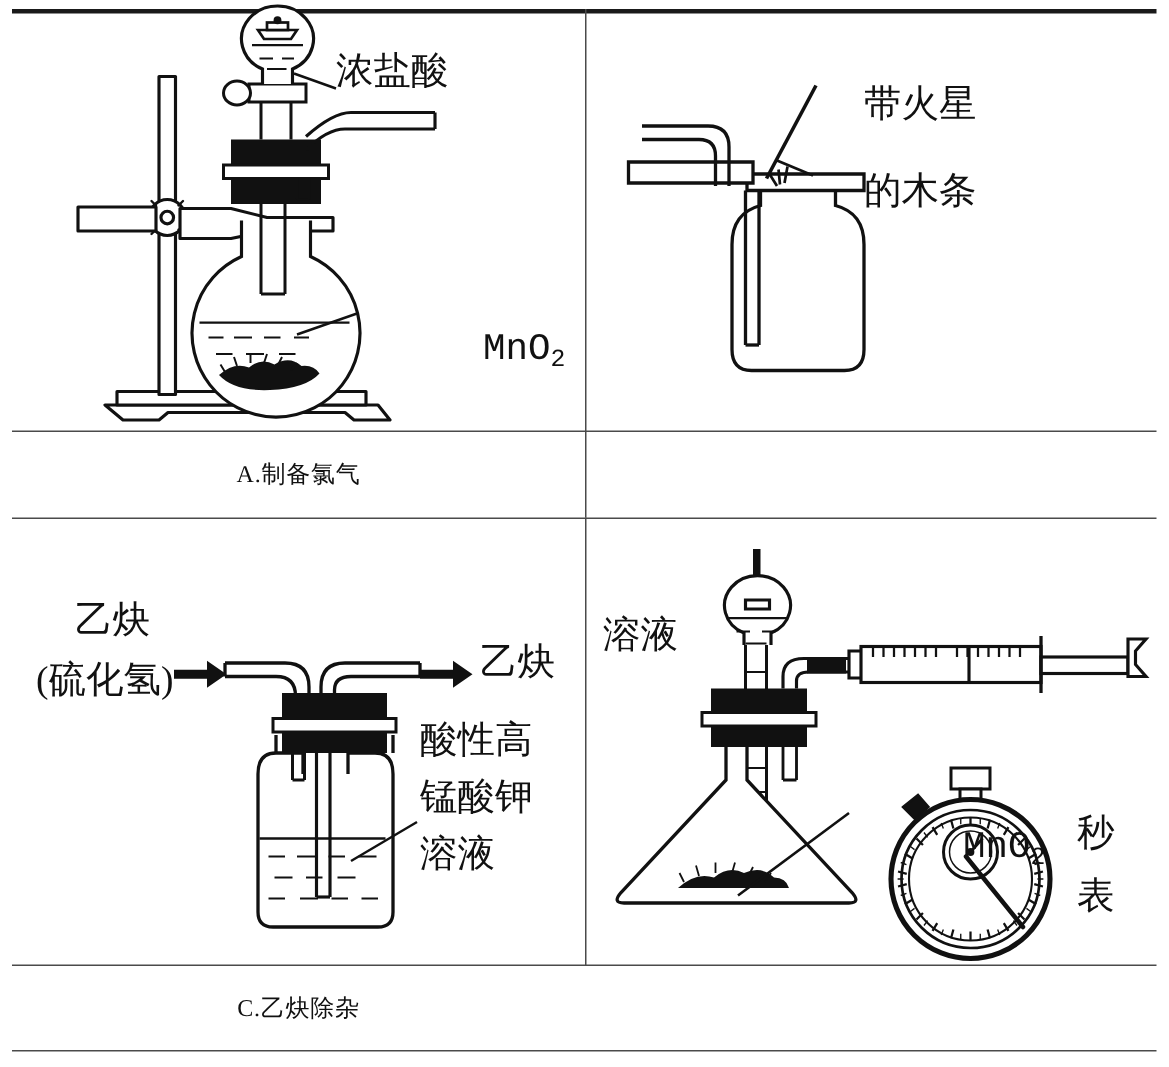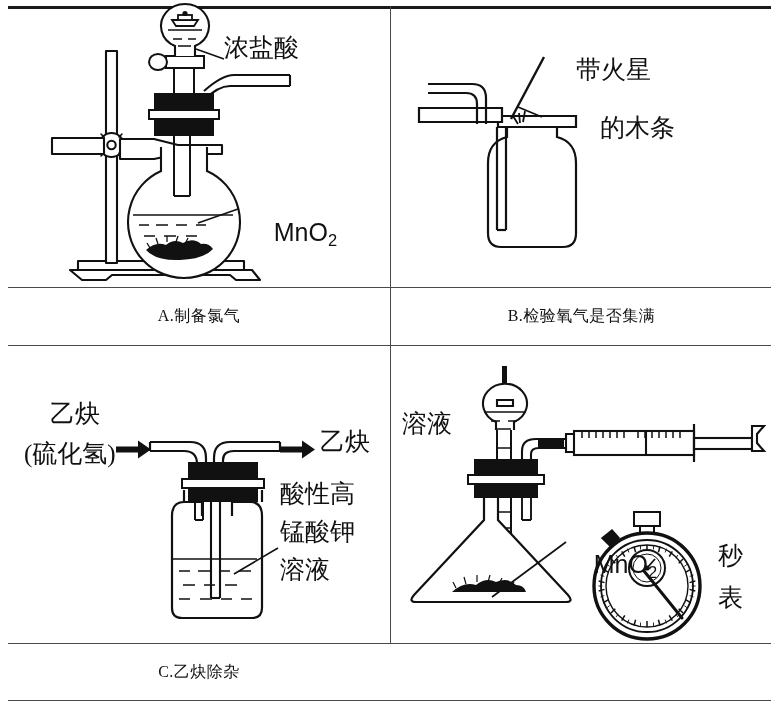--- a/index.html
+++ b/index.html
@@ -28,21 +28,21 @@
        font-size:16px;letter-spacing:.5px;white-space:nowrap;}
   .cap.row-t{top:288px;height:56px;}
   .cap.row-b{top:644px;height:56px;}
 
   .art{position:absolute;inset:0;}
   svg{display:block;overflow:visible;}
 
   .lbl{position:absolute;font-size:25px;line-height:1.08;white-space:pre;}
   .sub{font-size:0.66em;vertical-align:-0.32em;}
   .cjk{font-family:"Liberation Serif","DejaVu Serif",serif;}
-  .serifTxt{font-family:Liberation Sans, sans-serif;}
+  .serifTxt{font-family:Liberation Mono, monospace;}
 </style>
 </head>
 <body>
 
 <div class="sheet">
 
   <div class="rule h thick" style="top:6px;"></div>
   <div class="rule h" style="top:287px;"></div>
   <div class="rule h" style="top:345px;"></div>
   <div class="rule h" style="top:643px;"></div>
@@ -176,24 +176,23 @@
         </g>
         <g fill="none" stroke="#111" stroke-width="1.8">
           <path d="M126 95 l24 10"></path>
           <path d="M121 104 l5 8 M127 101 l1 10 M133 99 l-2 11"></path>
         </g>
 
       </svg>
     </div>
 
     <div class="lbl cjk" style="left:184px;top:44px;">带火星</div>
-    <div class="lbl cjk" style="left:184px;top:102px;margin-left:24px;">的木条</div>
+    <div class="lbl cjk" style="left:184px;top:102px;">的木条</div>
   </div>
 
-  <div class="cap row-t col-r cjk">B.检验氧气是否集满</div>
 
   <div class="cell col-l row-b">
     <div class="art">
       <svg width="382" height="290" viewBox="0 0 382 290">
 
         <g fill="none" stroke="#111" stroke-width="2.2">
           <path d="M194 164 v-14 h-18 q-12 0 -12 14 v92 q0 10 10 10 h70 q10 0 10 -10 v-92 q0 -14 -12 -14 h-18 v14" fill="#fff"></path>
           <path d="M176 150 v-12 M254 150 v-12"></path>
         </g>
 

